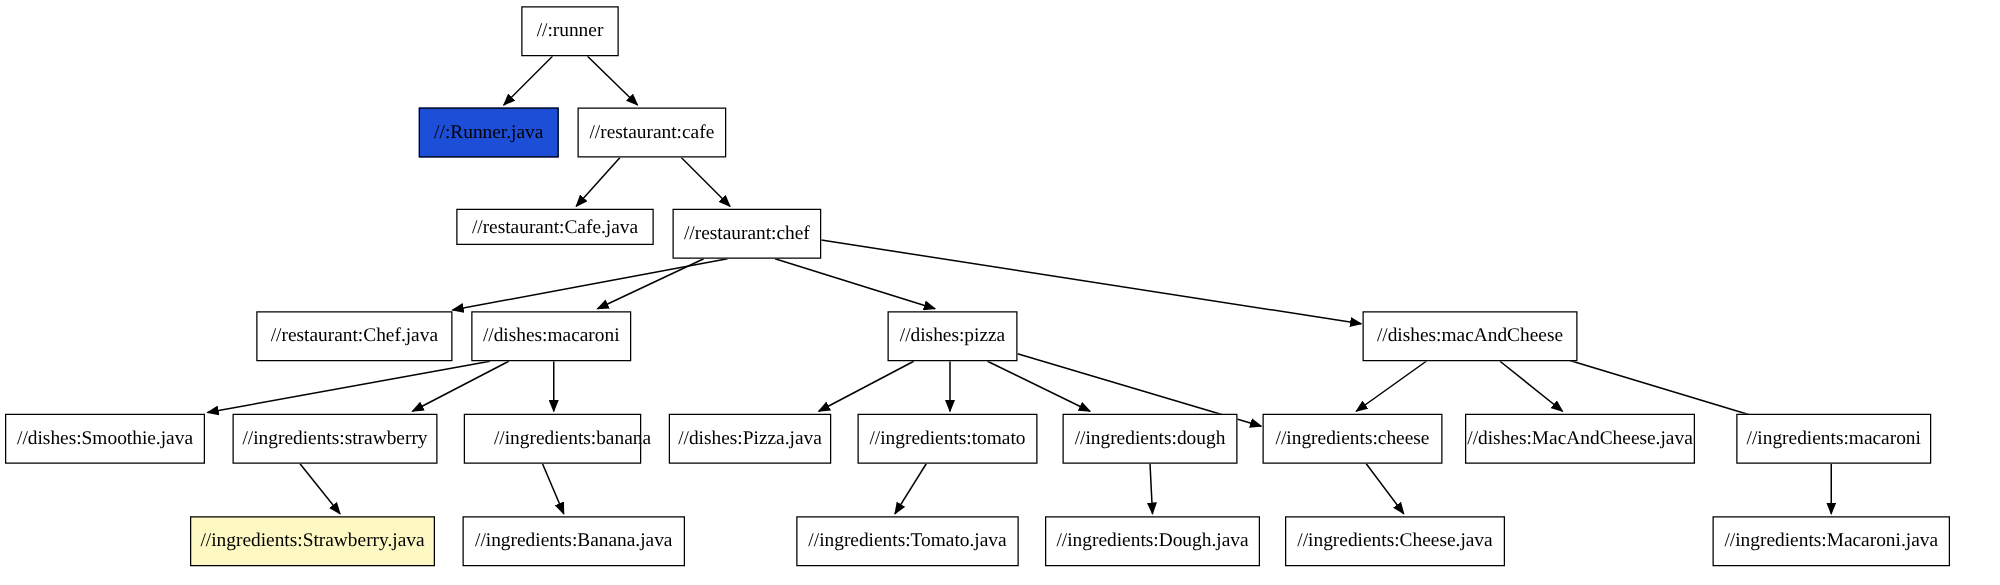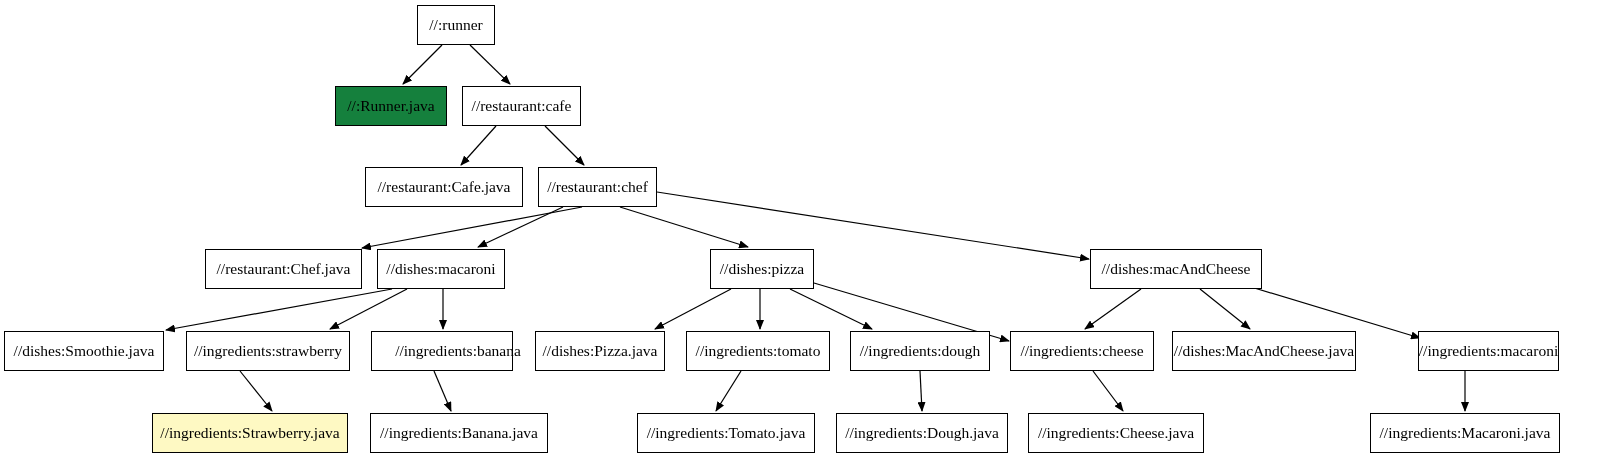--- a/index.html
+++ b/index.html
@@ -85,27 +85,27 @@
         <line x1="920" y1="371" x2="922" y2="411" stroke="#000000" stroke-width="1.2" marker-end="url(#arrowhead)"></line>
         <line x1="1093" y1="371" x2="1123" y2="411" stroke="#000000" stroke-width="1.2" marker-end="url(#arrowhead)"></line>
         <line x1="1465" y1="371" x2="1465" y2="411" stroke="#000000" stroke-width="1.2" marker-end="url(#arrowhead)"></line>
       </g>
   </svg>
 
   <div id="node-layer">
       <div class="graph-node" style="left: 417px; top: 5px; width: 78px; height: 40px; border-color: rgb(0, 0, 0); background: rgb(255, 255, 255);">
         <span class="node-label">//:runner</span>
       </div>
-      <div class="graph-node" style="left: 335px; top: 86px; width: 112px; height: 40px; border-color: rgb(0, 0, 0); background: #15803d;">
+      <div class="graph-node" style="left: 335px; top: 86px; width: 112px; height: 40px; border-color: rgb(0, 0, 0); background: #1d4ed8;">
         <span class="node-label">//:Runner.java</span>
       </div>
       <div class="graph-node" style="left: 462px; top: 86px; width: 119px; height: 40px; border-color: rgb(0, 0, 0); background: rgb(255, 255, 255);">
         <span class="node-label">//restaurant:cafe</span>
       </div>
-      <div class="graph-node" style="left: 365px; top: 167px; width: 158px; height: 40px; border-color: rgb(0, 0, 0); background: rgb(255, 255, 255);">
+      <div class="graph-node" style="left: 365px; top: 167px; width: 158px; height: 29px; border-color: rgb(0, 0, 0); background: rgb(255, 255, 255);">
         <span class="node-label">//restaurant:Cafe.java</span>
       </div>
       <div class="graph-node" style="left: 538px; top: 167px; width: 119px; height: 40px; border-color: rgb(0, 0, 0); background: rgb(255, 255, 255);">
         <span class="node-label">//restaurant:chef</span>
       </div>
       <div class="graph-node" style="left: 205px; top: 249px; width: 157px; height: 40px; border-color: rgb(0, 0, 0); background: rgb(255, 255, 255);">
         <span class="node-label">//restaurant:Chef.java</span>
       </div>
       <div class="graph-node" style="left: 377px; top: 249px; width: 128px; height: 40px; border-color: rgb(0, 0, 0); background: rgb(255, 255, 255);">
         <span class="node-label">//dishes:macaroni</span>
@@ -133,21 +133,21 @@
       </div>
       <div class="graph-node" style="left: 850px; top: 331px; width: 140px; height: 40px; border-color: rgb(0, 0, 0); background: rgb(255, 255, 255);">
         <span class="node-label">//ingredients:dough</span>
       </div>
       <div class="graph-node" style="left: 1010px; top: 331px; width: 144px; height: 40px; border-color: rgb(0, 0, 0); background: rgb(255, 255, 255);">
         <span class="node-label">//ingredients:cheese</span>
       </div>
       <div class="graph-node" style="left: 1172px; top: 331px; width: 184px; height: 40px; border-color: rgb(0, 0, 0); background: rgb(255, 255, 255);">
         <span class="node-label">//dishes:MacAndCheese.java</span>
       </div>
-      <div class="graph-node" style="left: 1418px; top: 331px; width: 141px; height: 40px; border-color: rgb(0, 0, 0); background: rgb(255, 255, 255);">
+      <div class="graph-node" style="left: 1389px; top: 331px; width: 156px; height: 40px; border-color: rgb(0, 0, 0); background: rgb(255, 255, 255);">
         <span class="node-label">//ingredients:macaroni</span>
       </div>
       <div class="graph-node" style="left: 152px; top: 413px; width: 196px; height: 40px; border-color: rgb(0, 0, 0); background: #fef9c3;">
         <span class="node-label">//ingredients:Strawberry.java</span>
       </div>
       <div class="graph-node" style="left: 370px; top: 413px; width: 178px; height: 40px; border-color: rgb(0, 0, 0); background: rgb(255, 255, 255);">
         <span class="node-label">//ingredients:Banana.java</span>
       </div>
       <div class="graph-node" style="left: 637px; top: 413px; width: 178px; height: 40px; border-color: rgb(0, 0, 0); background: rgb(255, 255, 255);">
         <span class="node-label">//ingredients:Tomato.java</span>

